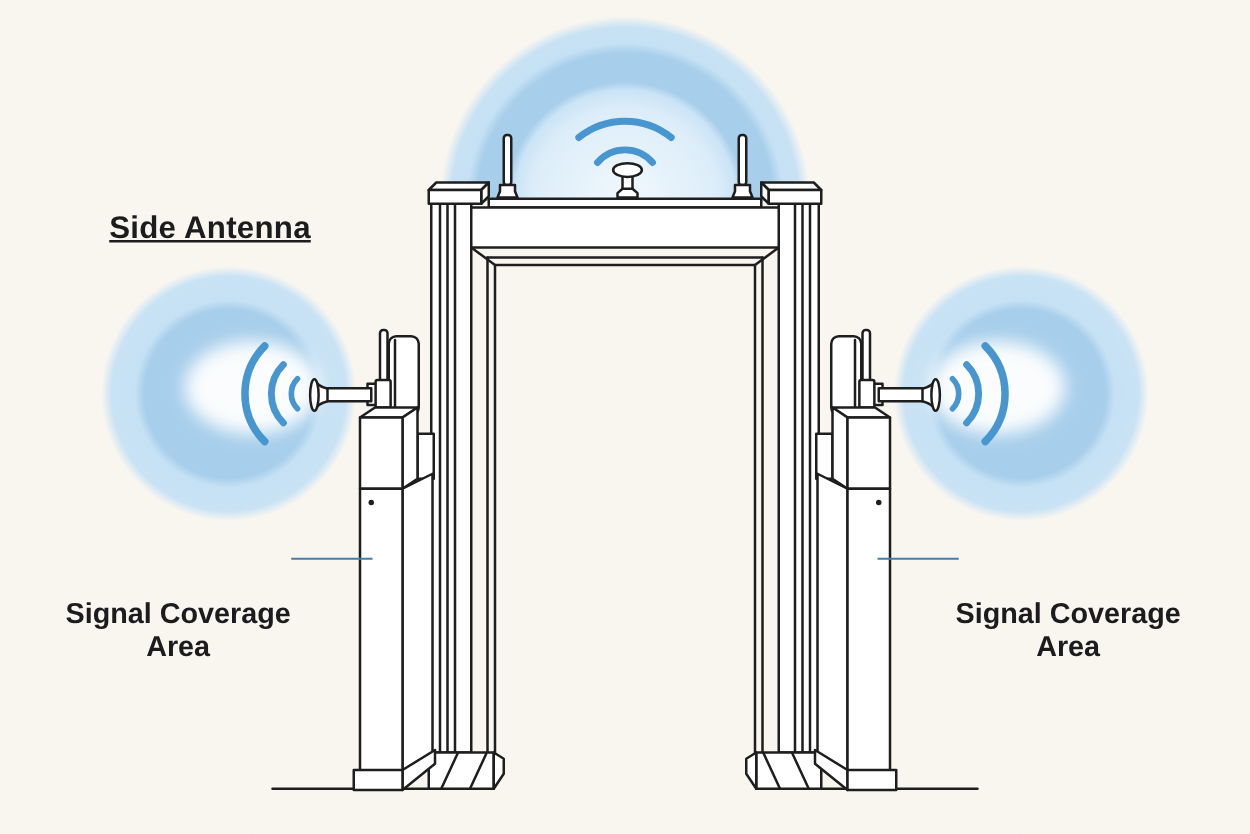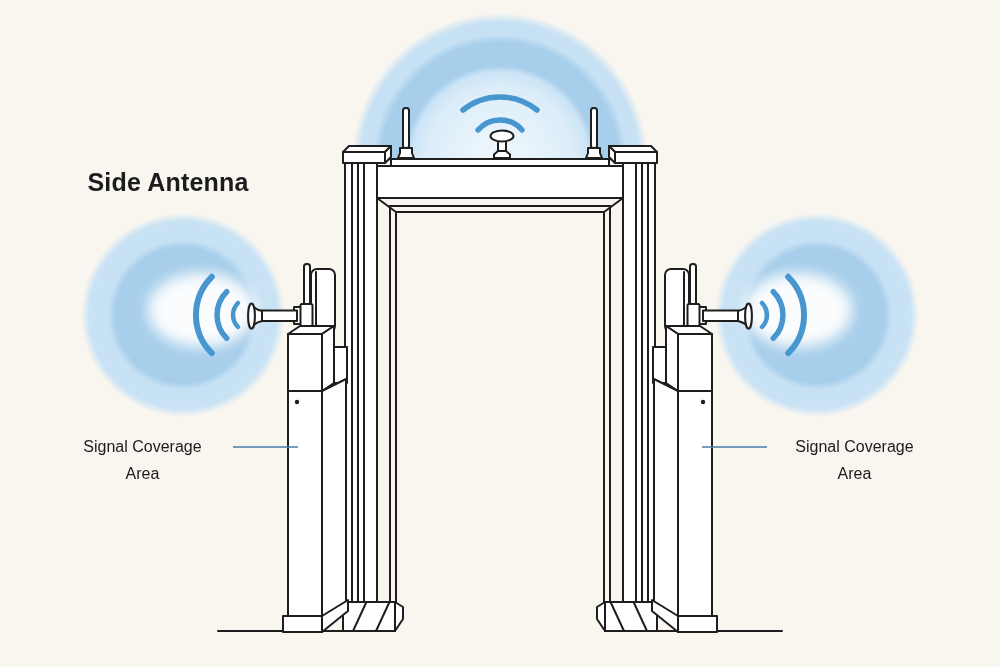--- a/index.html
+++ b/index.html
@@ -11,22 +11,22 @@
   .stage svg { position:absolute; left:0; top:0; }
   
   .ln  { stroke: var(--line-art, #1E1E1E); stroke-width:2; fill:none; stroke-linecap:round; stroke-linejoin:round; }
   .fw  { fill:#ffffff; stroke: var(--line-art, #1E1E1E); stroke-width:2; stroke-linejoin:round; }
   .arc { stroke: var(--wifi-arc-blue, #4796D0); fill:none; stroke-linecap:round; }
   .leader { stroke: var(--leader-line, #4A7CA8); stroke-width:1.6; fill:none; }
   .dotf { fill: var(--line-art, #1E1E1E); }
   
   .lbl { position:absolute; text-align:center; color: var(--label-text, #1C1C1E); }
   .title { font-size:25px; font-weight:700; letter-spacing:0.2px; }
-  .cov   { font-size:16px; font-weight:400; line-height:27px; }
-  #t-left  { left:53px;  top:168px; width:230px; }
+  .cov   { font-size:23px; font-weight:700; line-height:27px;margin-top:44px; }
+  #t-left  { left:53px;  top:168px; width:230px;text-decoration:underline; }
   #t-right { left:719px; top:168px; width:230px; }
   #c-left  { left:30px;  top:433px; width:225px; }
   #c-right { left:742px; top:433px; width:225px; }
 </style>
 </head>
 <body>
 
 <div class="stage">
 
   <svg width="1000" height="667" viewBox="0 0 1000 667" xmlns="http://www.w3.org/2000/svg" xmlns:xlink="http://www.w3.org/1999/xlink">

